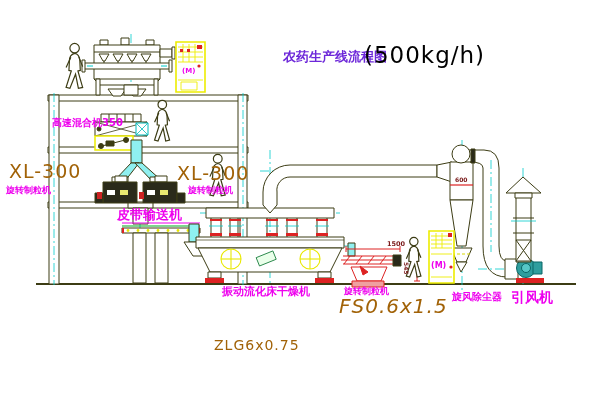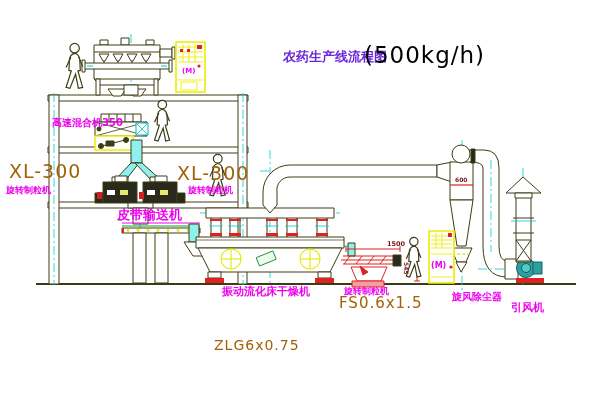--- a/index.html
+++ b/index.html
@@ -309,24 +309,24 @@
 <div class="lbl magenta" style="left:6px;top:186px;font-size:9px;">旋转制粒机</div>
 <div class="lbl model-big" style="left:177px;top:164px;font-size:19px;">XL-300</div>
 <div class="lbl magenta" style="left:188px;top:186px;font-size:9px;">旋转制粒机</div>
 
 <div class="lbl magenta" style="left:117px;top:208px;font-size:13px;">皮带输送机</div>
 
 <div class="lbl magenta" style="left:222px;top:286px;font-size:11px;">振动流化床干燥机</div>
 <div class="lbl model-big" style="left:214px;top:296px;font-size:14px;margin-top:42px;">ZLG6x0.75</div>
 
 <div class="lbl magenta" style="left:344px;top:287px;font-size:9px;">旋转制粒机</div>
-<div class="lbl model-big" style="left:339px;top:296px;font-size:15px;">FS0.6x1.5</div>
+<div class="lbl model-big" style="left:339px;top:296px;font-size:20px;font-style:italic;">FS0.6x1.5</div>
 
 <div class="lbl magenta" style="left:452px;top:292px;font-size:10px;">旋风除尘器</div>
-<div class="lbl magenta" style="left:511px;top:290px;font-size:11px;margin-top:12px;">引风机</div>
+<div class="lbl magenta" style="left:511px;top:290px;font-size:14px;">引风机</div>
 
 <div class="lbl dimred" style="left:455px;top:177px;font-size:6px;">600</div>
 <div class="lbl dimred" style="left:367px;top:241px;font-size:6.5px;margin-left:20px;">1500</div>
 <div class="lbl dimred" style="left:409px;top:262px;font-size:6px;transform:rotate(90deg);transform-origin:left top;">545</div>
 
 <div class="lbl magenta" style="left:182px;top:68px;font-size:7px;">(M)</div>
 <div class="lbl magenta" style="left:431px;top:262px;font-size:8px;">(M)</div>
 
 </div>
 

